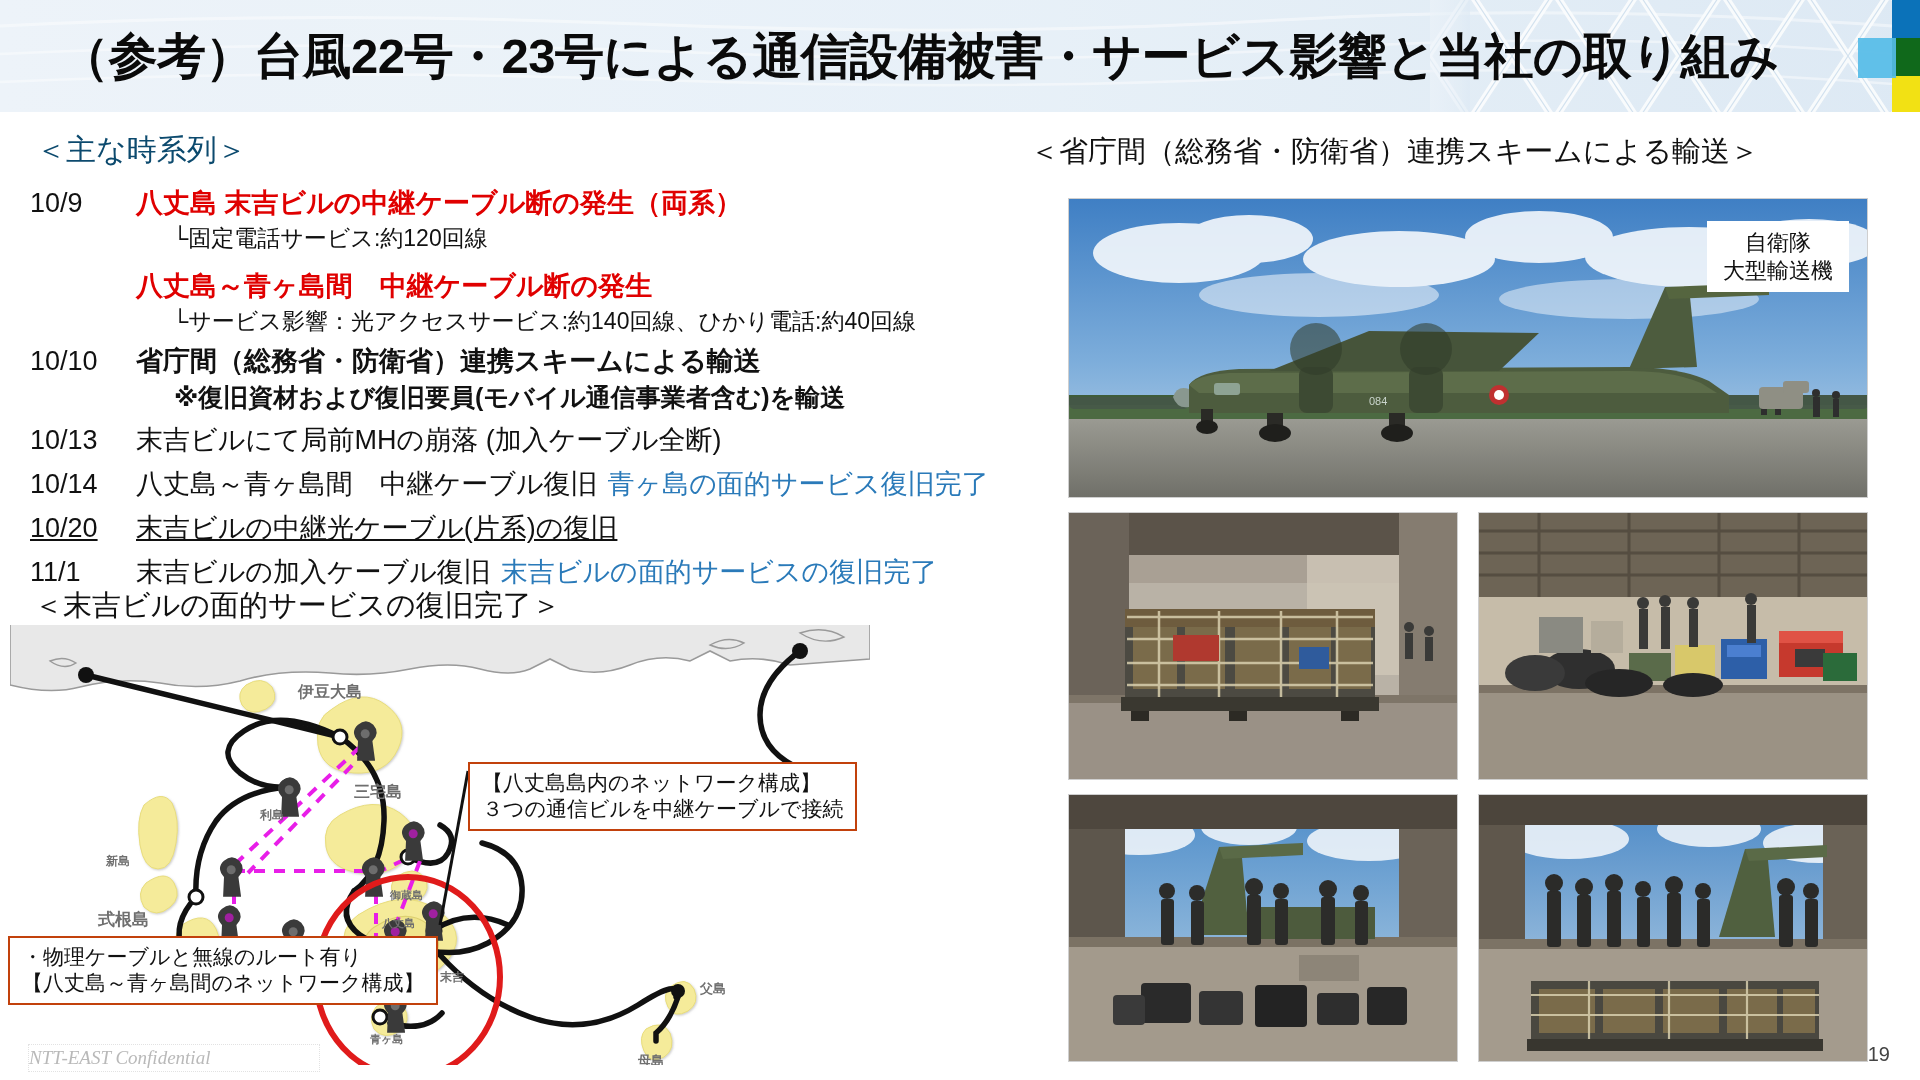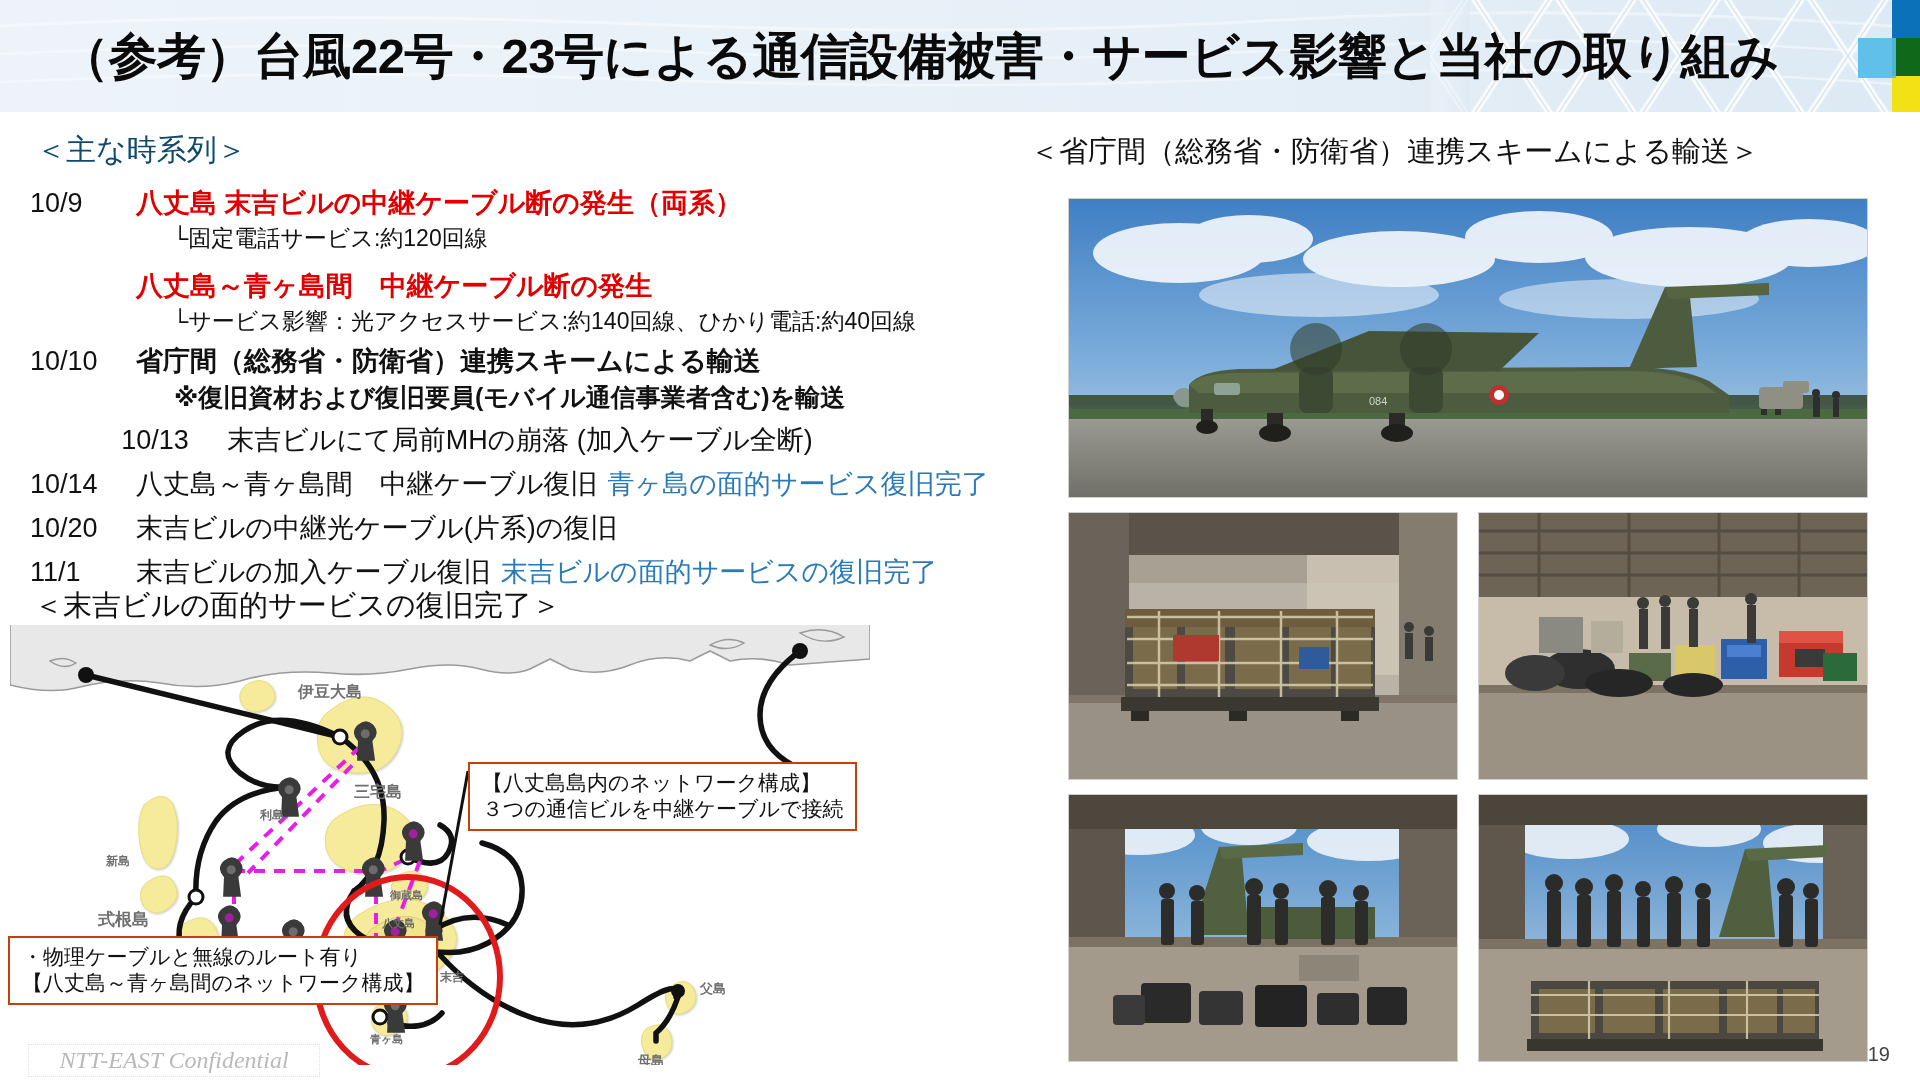--- a/index.html
+++ b/index.html
@@ -150,24 +150,24 @@
     white-space: nowrap;
   }
 
   
   #footer-conf {
     position: absolute;
     left: 28px; top: 1044px;
     width: 290px;
     font-family: "Liberation Serif", "DejaVu Serif", serif;
     font-style: italic;
-    font-size: 24px;
+    font-size: 19px;
     color: #b9b9b9;
     border: 1px dotted #e2e2e2;
-    text-align: center;
+    text-align: left;
     padding: 2px 0;
   }
   #page-number {
     position: absolute;
     right: 30px; bottom: 14px;
     font-size: 20px;
     color: #444;
   }
 </style>
 </head>
@@ -222,32 +222,32 @@
       <span class="tl-main red">八丈島～青ヶ島間　中継ケーブル断の発生</span>
     </div>
     <div class="tl-sub wide">└サービス影響：光アクセスサービス:約140回線、ひかり電話:約40回線</div>
 
     <div class="tl-row" style="margin-top:6px;">
       <span class="tl-date">10/10</span>
       <span class="tl-main">省庁間（総務省・防衛省）連携スキームによる輸送</span>
     </div>
     <div class="tl-note">※復旧資材および復旧要員(モバイル通信事業者含む)を輸送</div>
 
-    <div class="tl-row" style="margin-top:8px;justify-content:center;">
+    <div class="tl-row" style="margin-top:8px;">
       <span class="tl-date">10/13</span>
       <span class="tl-main plain">末吉ビルにて局前MHの崩落 (加入ケーブル全断)</span>
     </div>
 
     <div class="tl-row" style="margin-top:8px;">
       <span class="tl-date">10/14</span>
       <span class="tl-main plain">八丈島～青ヶ島間　中継ケーブル復旧</span>
       <span class="tl-tail">青ヶ島の面的サービス復旧完了</span>
     </div>
 
-    <div class="tl-row" style="margin-top:8px;">
+    <div class="tl-row" style="margin-top:8px;text-decoration:underline;">
       <span class="tl-date">10/20</span>
       <span class="tl-main plain">末吉ビルの中継光ケーブル(片系)の復旧</span>
     </div>
 
     <div class="tl-row" style="margin-top:8px;">
       <span class="tl-date">11/1</span>
       <span class="tl-main plain">末吉ビルの加入ケーブル復旧</span>
       <span class="tl-tail">末吉ビルの面的サービスの復旧完了</span>
     </div>
   </div>
@@ -488,20 +488,24 @@
         <circle cx="695" cy="194" r="4"></circle>
         <circle cx="709" cy="196" r="4"></circle>
         <circle cx="747" cy="194" r="4"></circle>
         <circle cx="767" cy="196" r="4"></circle>
       </g>
       <g fill="#8f8f84">
         <rect x="690" y="188" width="44" height="22" rx="4"></rect>
         <rect x="714" y="182" width="26" height="12" rx="3"></rect>
       </g>
     </svg>
+    <div class="photo-label" style="right:18px; top:22px;">
+      <div>自衛隊</div>
+      <div>大型輸送機</div>
+    </div>
   </div>
 
   <div class="photo" id="photo-pallet-cargo" style="left:1068px; top:512px; width:390px; height:268px;">
     <svg viewBox="0 0 390 268" preserveAspectRatio="none" width="390" height="268">
       <rect x="0" y="0" width="390" height="268" fill="#b9b2a6"></rect>
       <rect x="0" y="0" width="390" height="96" fill="#8d8madd" opacity="0"></rect>
       <rect x="0" y="0" width="390" height="70" fill="#a9a094"></rect>
       <rect x="0" y="0" width="60" height="268" fill="#6b6359"></rect>
       <rect x="330" y="0" width="60" height="268" fill="#857c70"></rect>
       <rect x="60" y="0" width="270" height="42" fill="#5b5349"></rect>

